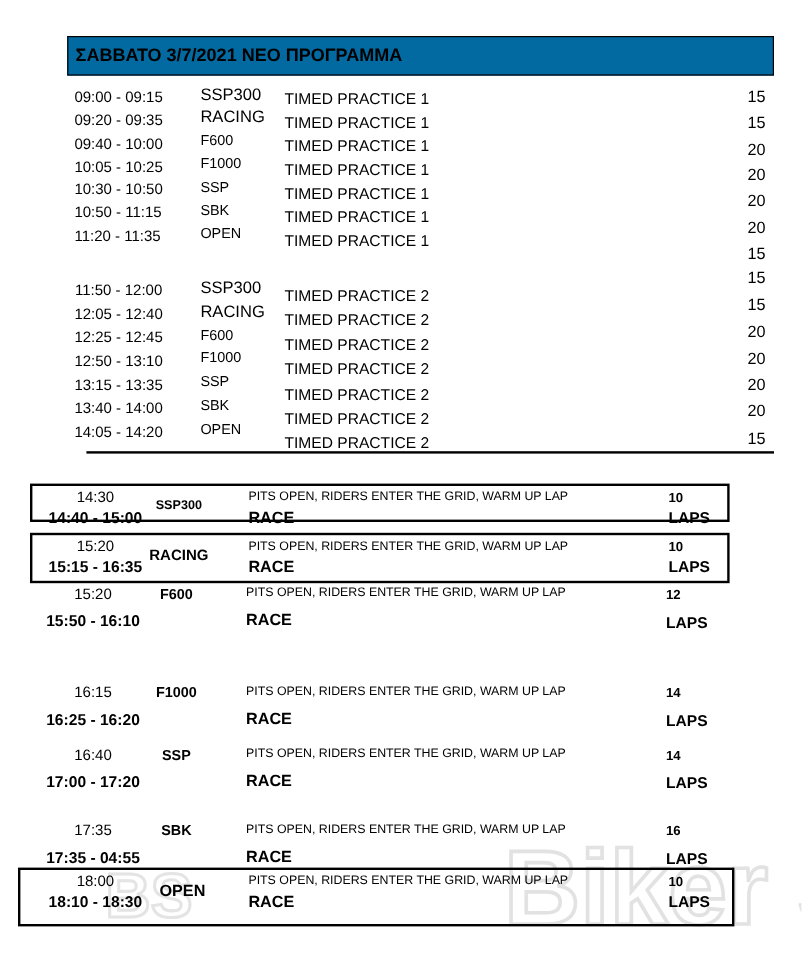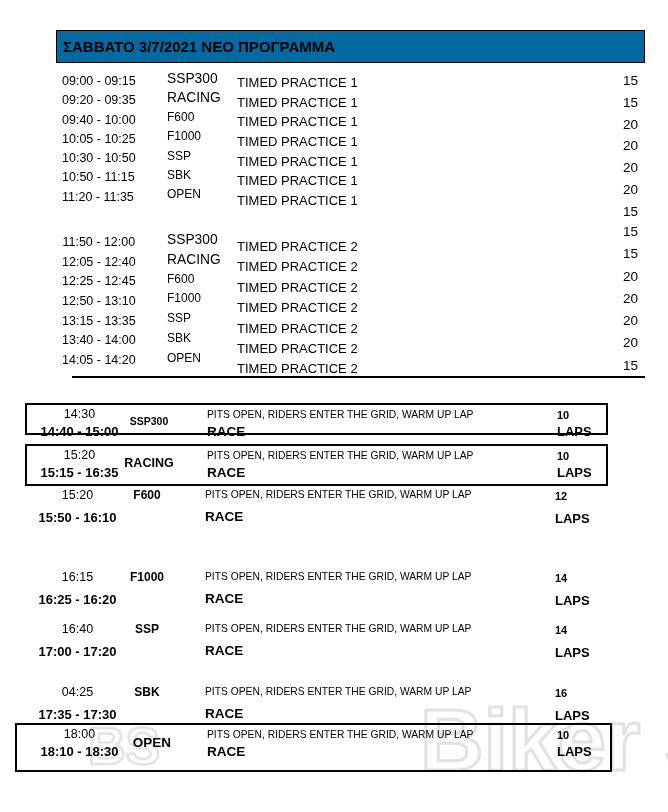--- a/index.html
+++ b/index.html
@@ -198,22 +198,22 @@
     <span class="t1">16:40</span>
     <span class="t2">17:00 - 17:20</span>
     <span class="cls">SSP</span>
     <span class="pits">PITS OPEN, RIDERS ENTER THE GRID, WARM UP LAP</span>
     <span class="race">RACE</span>
     <span class="lapn">14</span>
     <span class="lapw">LAPS</span>
   </div>
 
   <div class="rb rb6 open">
-    <span class="t1">04:25</span>
-    <span class="t2">17:35 - 17:30</span>
+    <span class="t1">17:35</span>
+    <span class="t2">17:35 - 04:55</span>
     <span class="cls">SBK</span>
     <span class="pits">PITS OPEN, RIDERS ENTER THE GRID, WARM UP LAP</span>
     <span class="race">RACE</span>
     <span class="lapn">16</span>
     <span class="lapw">LAPS</span>
   </div>
 
   <div class="rb rb7 boxed">
     <span class="t1">18:00</span>
     <span class="t2">18:10 - 18:30</span>

